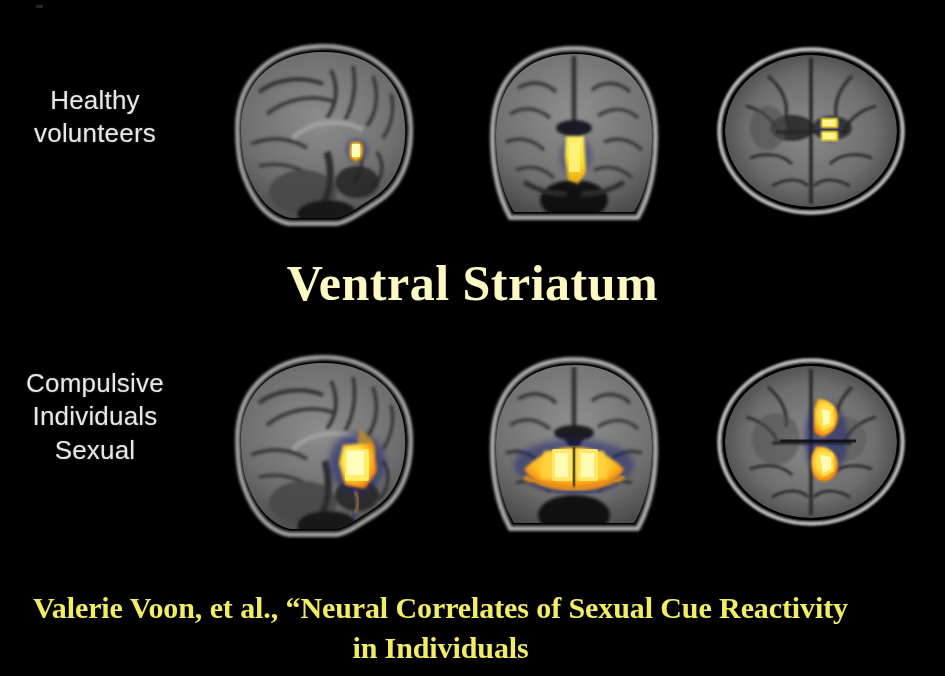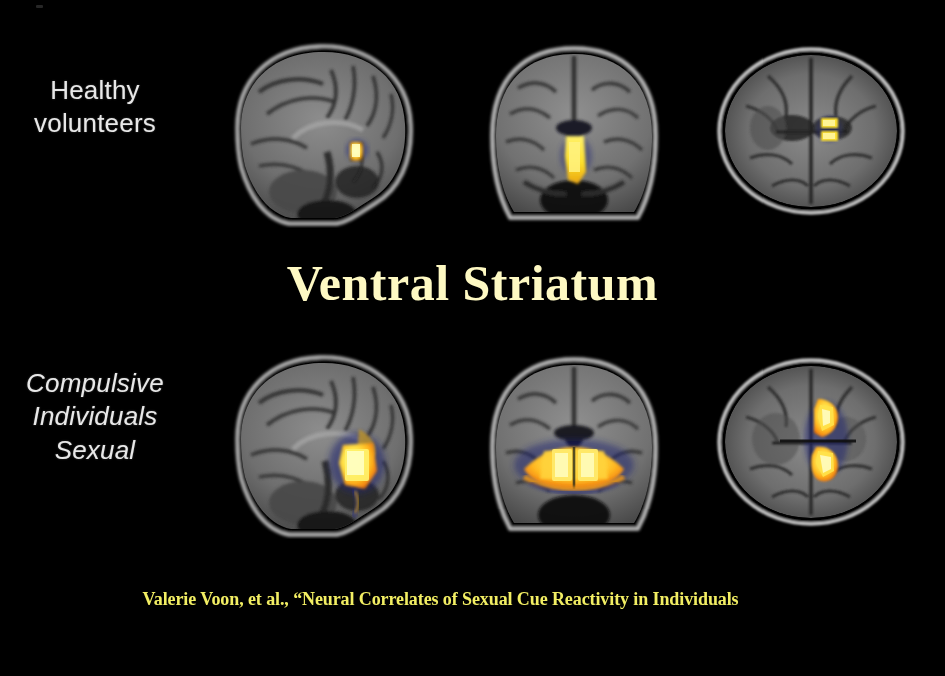--- a/index.html
+++ b/index.html
@@ -30,22 +30,22 @@
     font-family: "Liberation Sans", sans-serif;
     font-weight: 400;
     font-size: 26px;
     line-height: 1.28;
     text-align: center;
     width: 190px;
     left: 0px;
     letter-spacing: 0.2px;
     text-shadow: 0 0 2px rgba(255,255,255,0.28);
   }
-  #label-healthy { top: 74px; }
-  #label-cpu     { top: 367px; font-style: italic; }
+  #label-healthy { top: 84px; }
+  #label-cpu     { top: 367px; }
   .row-label span { display: block; }
 
   
   #title {
     position: absolute;
     left: 0;
     top: 258px;
     width: 945px;
     text-align: center;
     color: #fef9c3;
@@ -76,21 +76,21 @@
   
   #citation {
     position: absolute;
     left: 0;
     top: 588px;
     width: 881px;
     text-align: center;
     color: #f2ee63;
     font-family: "Liberation Serif", serif;
     font-weight: 700;
-    font-size: 18px;
+    font-size: 30px;
     line-height: 1.32;
     letter-spacing: -0.1px;
     padding: 0 18px;
     box-sizing: border-box;
   }
   #citation .ital { font-style: italic; }
   #citation-line1, #citation-line2 { display: block; }
 
   
   #corner-speck {

